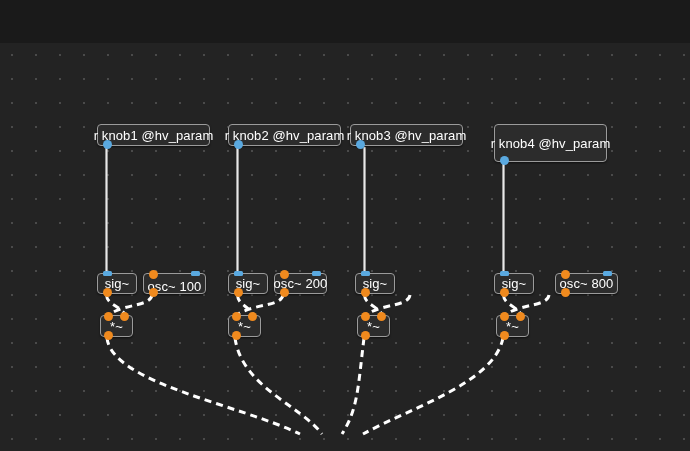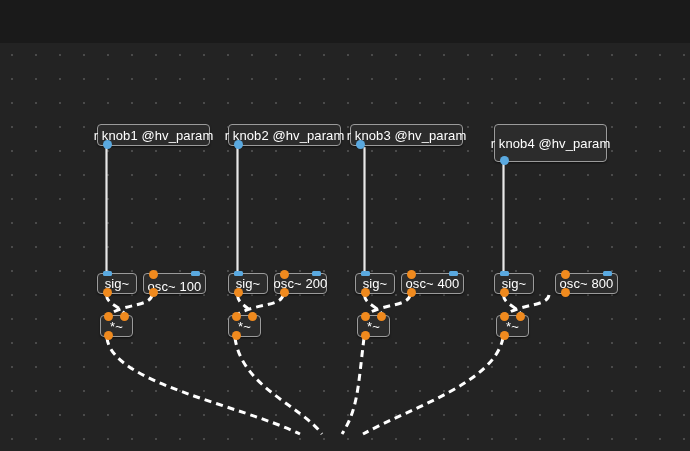--- a/index.html
+++ b/index.html
@@ -143,26 +143,20 @@
     <span class="nub sig in round" style="left: 5px; background: rgb(240, 138, 30);"></span>
     <span class="nub ctrl in" style="right: 5px; background: rgb(90, 169, 224);"></span>
     <span class="nub sig out round" style="left: 5px; background: rgb(240, 138, 30);"></span>
   </div>
   <div class="obj" id="o2" style="left: 274px; top: 230px; width: 53px; height: 21px; background: rgb(44, 44, 44); border-color: rgb(155, 155, 155); color: rgb(255, 255, 255);">
     <span class="label">osc~ 200</span>
     <span class="nub sig in round" style="left: 5px; background: rgb(240, 138, 30);"></span>
     <span class="nub ctrl in" style="right: 5px; background: rgb(90, 169, 224);"></span>
     <span class="nub sig out round" style="left: 5px; background: rgb(240, 138, 30);"></span>
   </div>
-  <div class="obj" id="o3" style="left: 401px; top: 230px; width: 63px; height: 21px; background: rgb(44, 44, 44); border-color: rgb(155, 155, 155); color: rgb(255, 255, 255);">
-    <span class="label">osc~ 400</span>
-    <span class="nub sig in round" style="left: 5px; background: rgb(240, 138, 30);"></span>
-    <span class="nub ctrl in" style="right: 5px; background: rgb(90, 169, 224);"></span>
-    <span class="nub sig out round" style="left: 5px; background: rgb(240, 138, 30);"></span>
-  </div>
   <div class="obj" id="o4" style="left: 555px; top: 230px; width: 63px; height: 21px; background: rgb(44, 44, 44); border-color: rgb(155, 155, 155); color: rgb(255, 255, 255);">
     <span class="label">osc~ 800</span>
     <span class="nub sig in round" style="left: 5px; background: rgb(240, 138, 30);"></span>
     <span class="nub ctrl in" style="right: 5px; background: rgb(90, 169, 224);"></span>
     <span class="nub sig out round" style="left: 5px; background: rgb(240, 138, 30);"></span>
   </div>
 
   <div class="obj" id="m1" style="left: 100px; top: 272px; width: 33px; height: 22px; background: rgb(44, 44, 44); border-color: rgb(155, 155, 155); color: rgb(255, 255, 255);">
     <span class="label">*~</span>
     <span class="nub sig in round" style="left: 3px; background: rgb(240, 138, 30);"></span>

